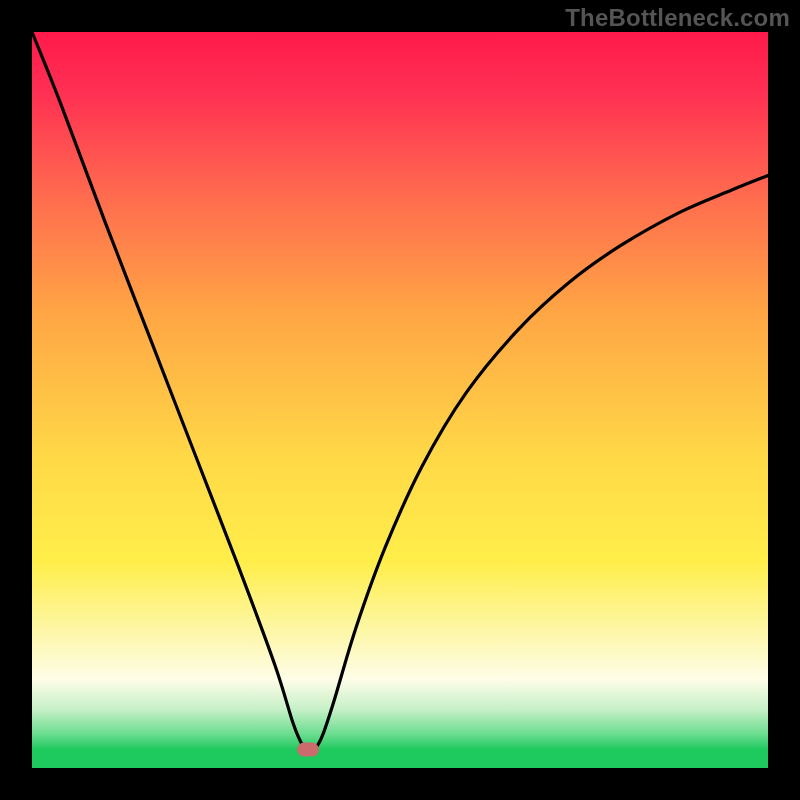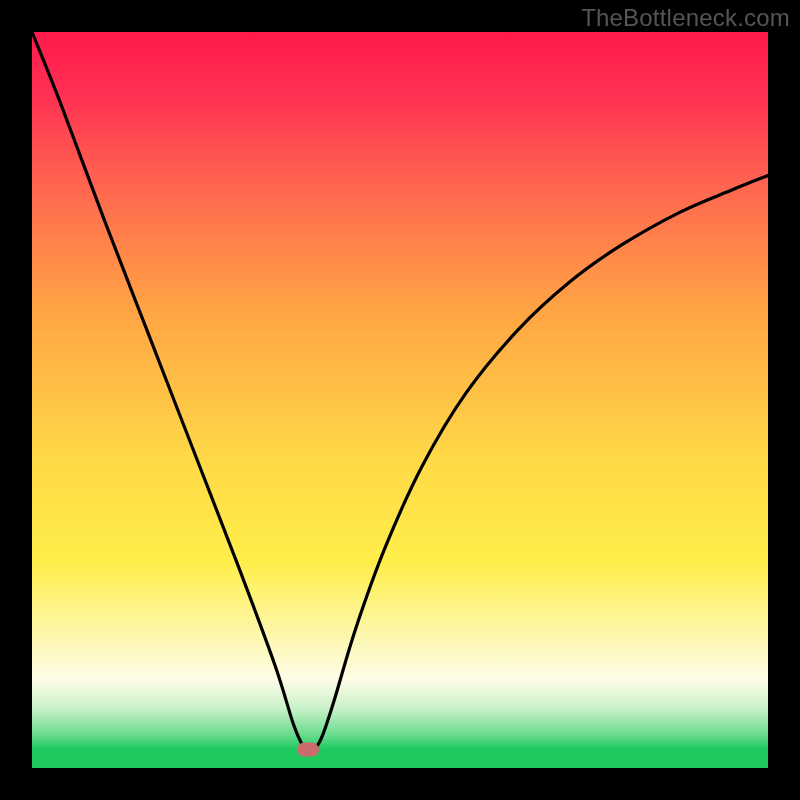--- a/index.html
+++ b/index.html
@@ -24,21 +24,21 @@
     width: 736px;
     height: 736px;
     overflow: hidden;
   }
   .watermark {
     position: absolute;
     top: 4px;
     right: 10px;
     color: #555;
     font-size: 24px;
-    font-weight: 400;
+    font-weight: 700;
     letter-spacing: 0.2px;
     user-select: none;
     text-align: right;
   }
 </style>
 </head>
 <body>
 
 <div class="frame">
   <div class="watermark">TheBottleneck.com</div>

